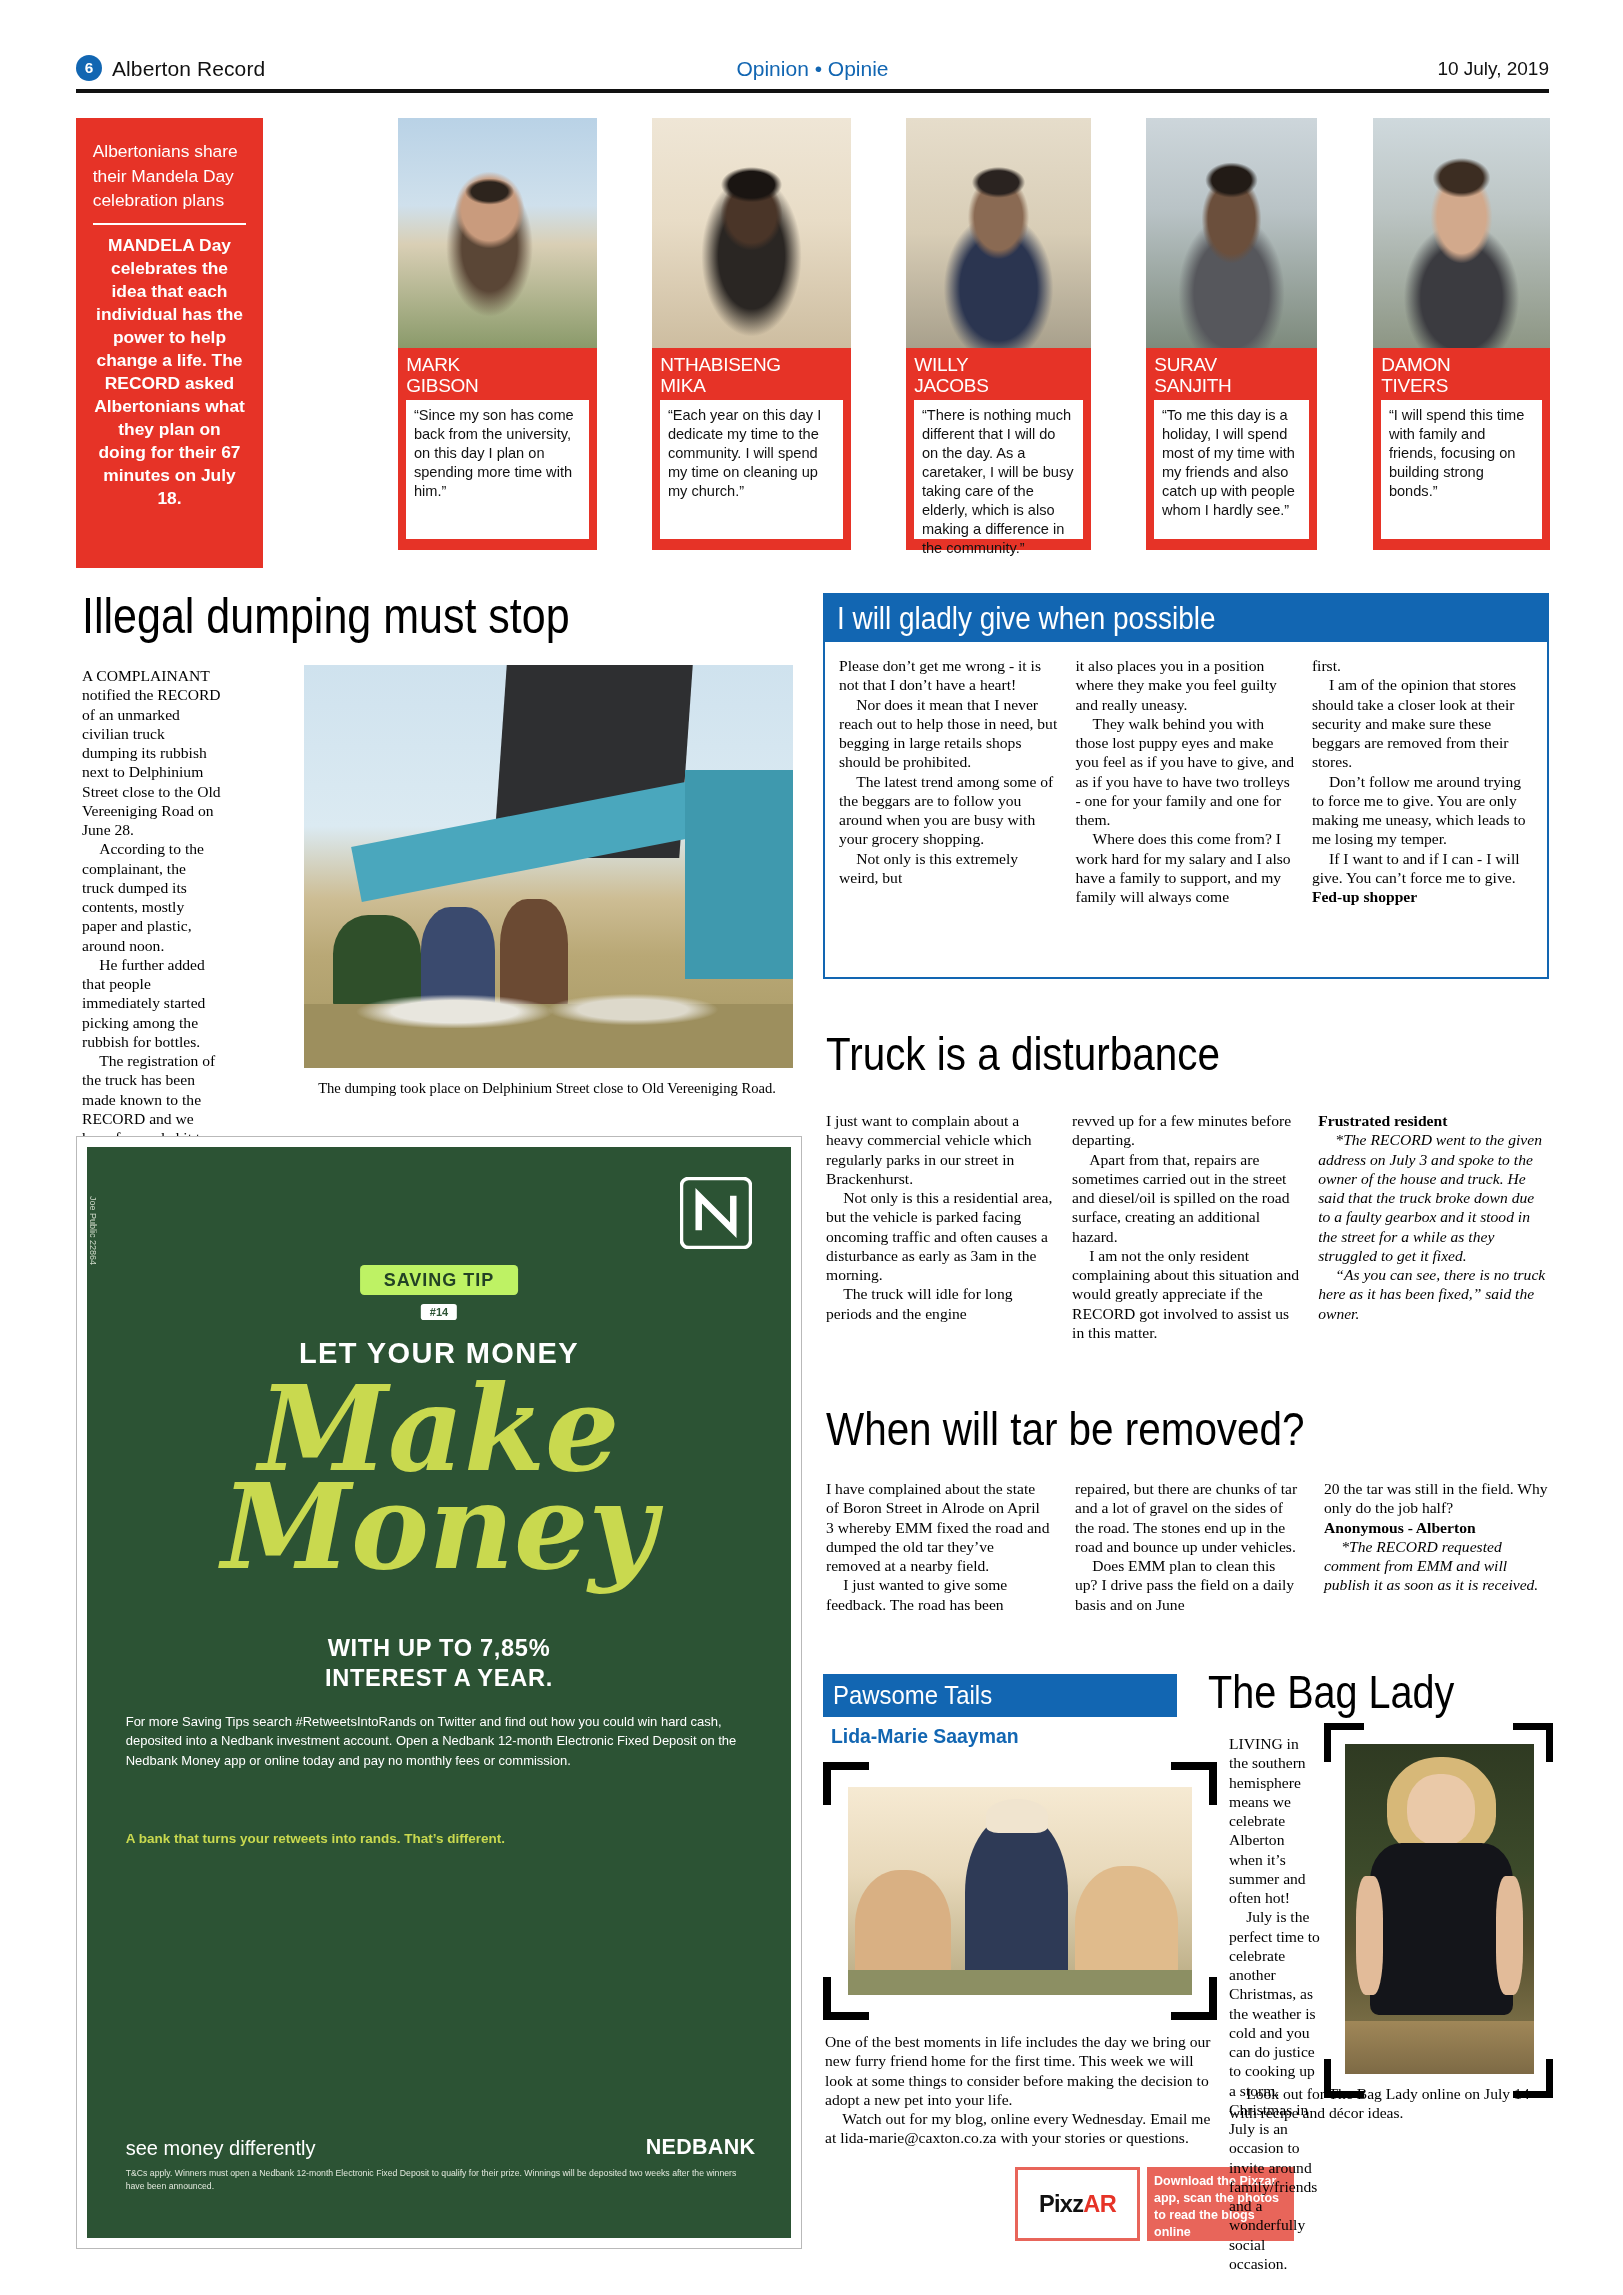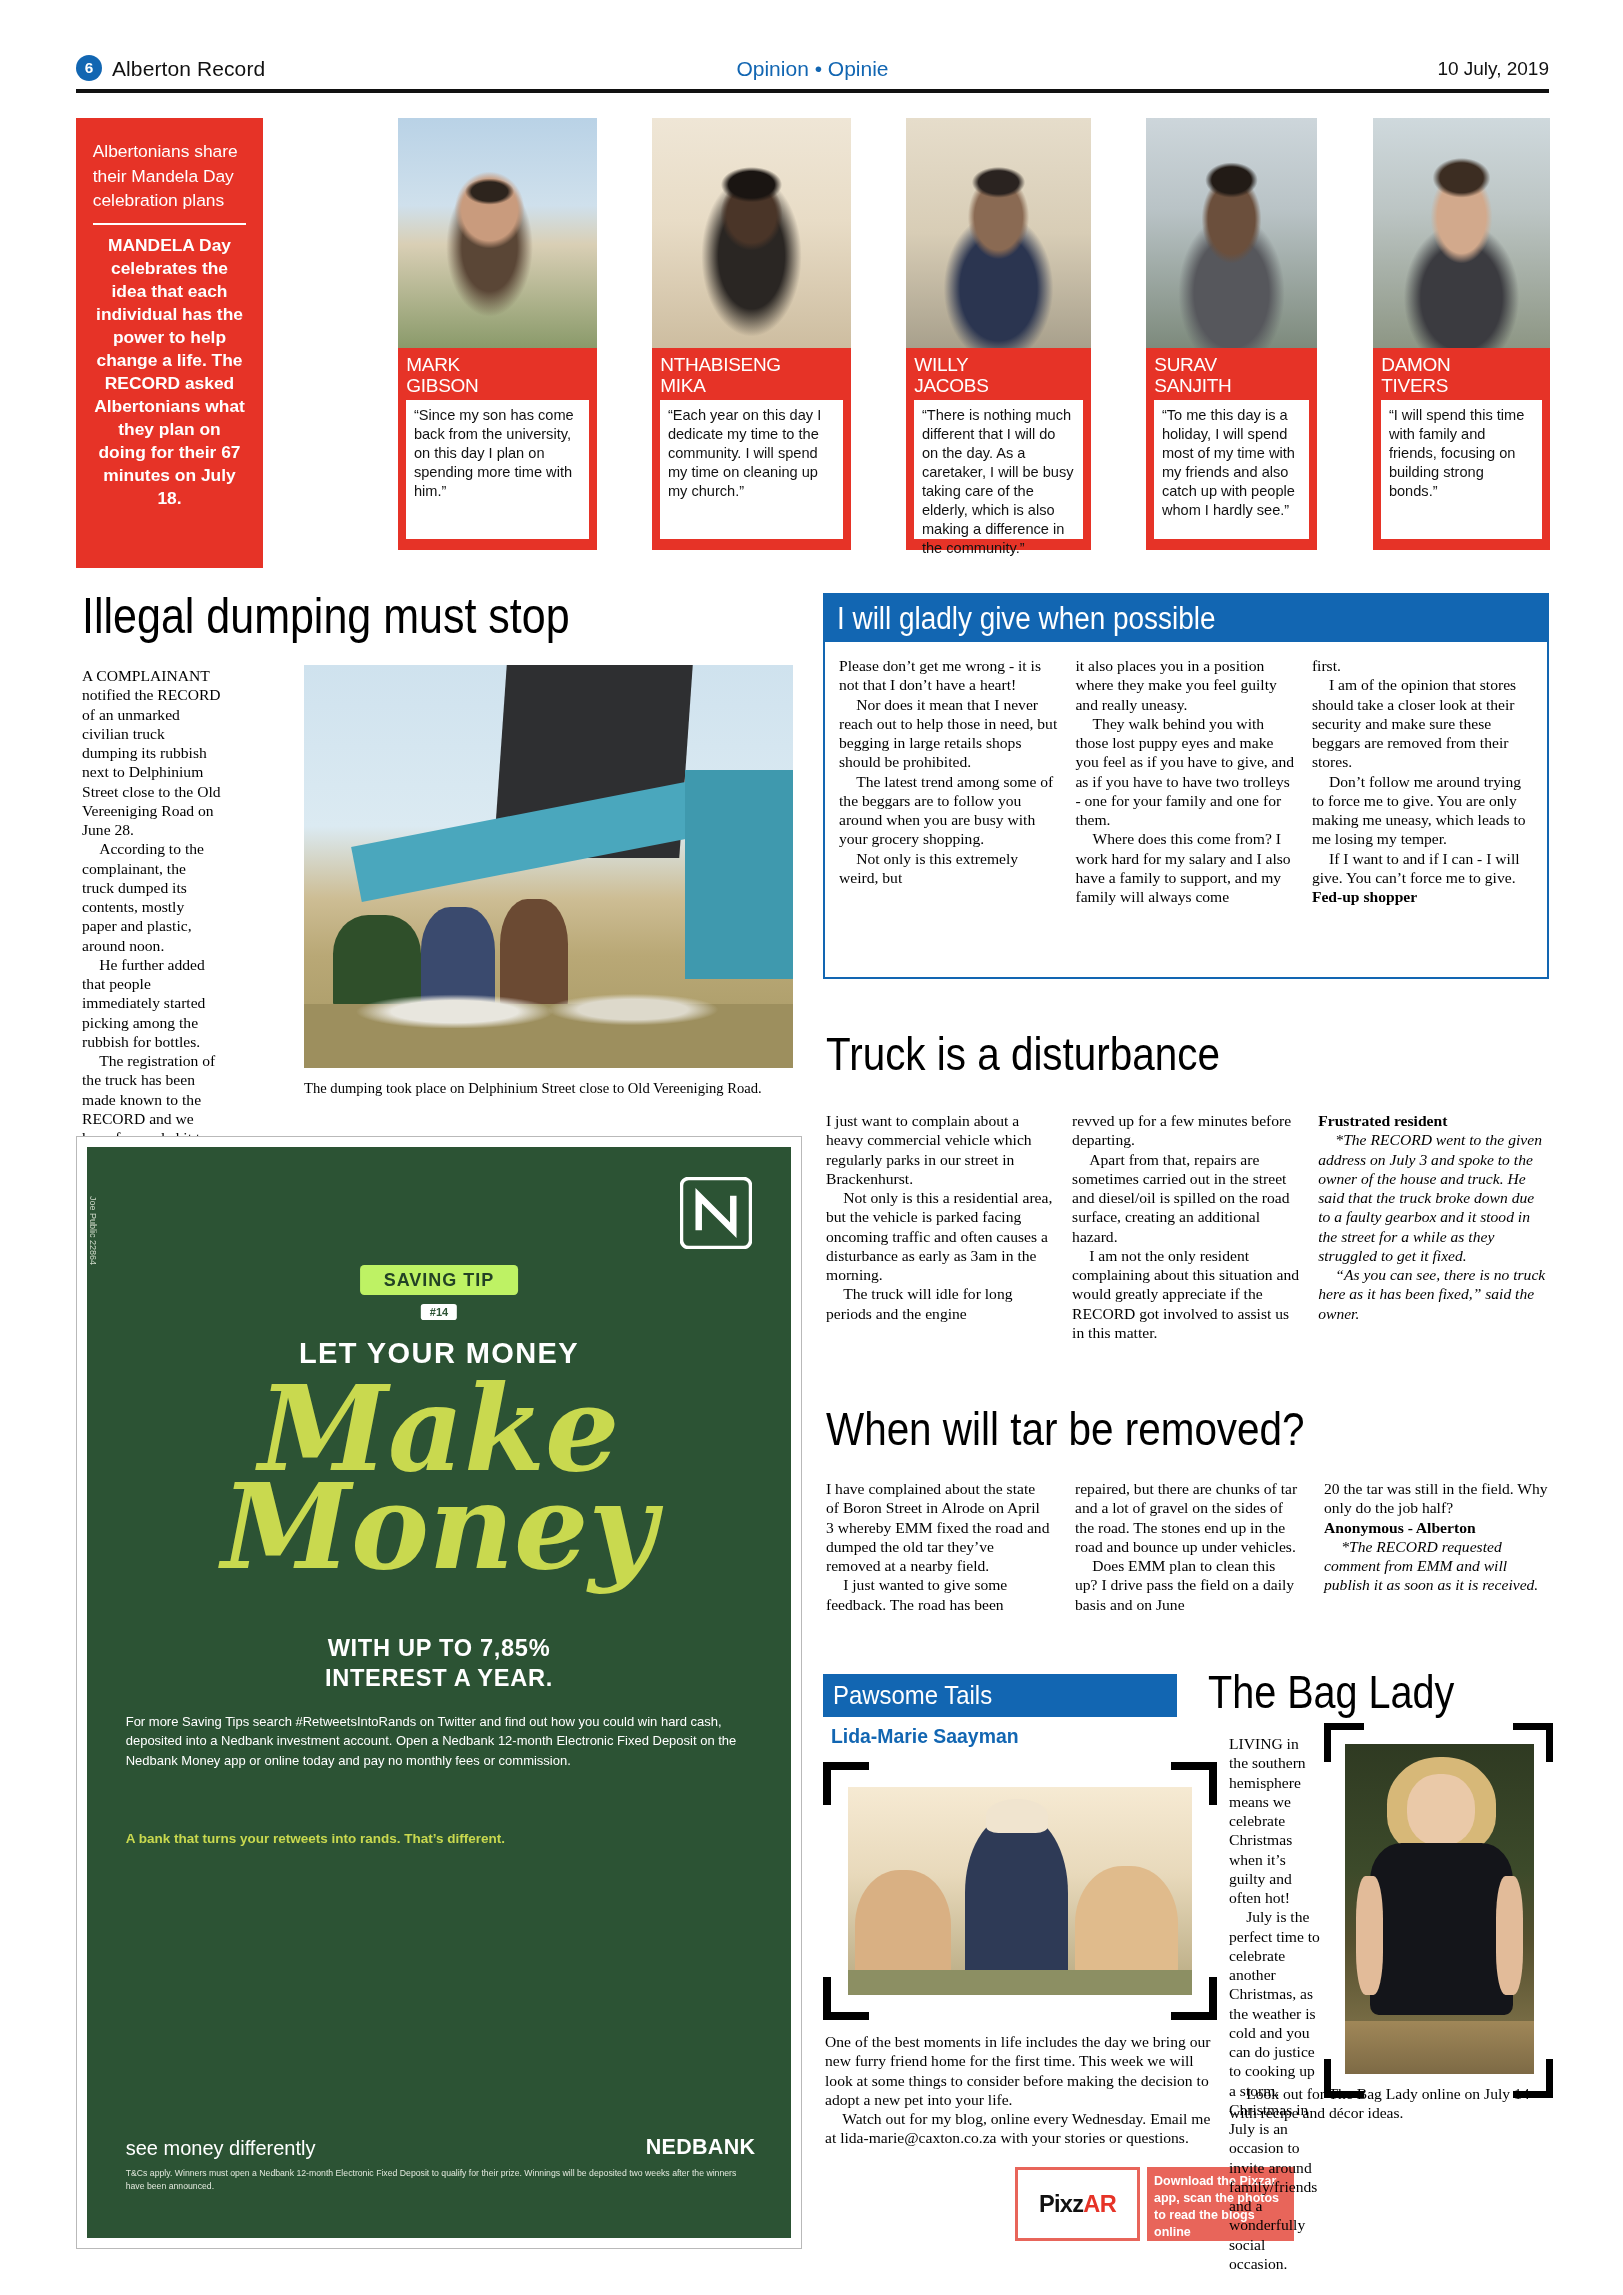--- a/index.html
+++ b/index.html
@@ -346,21 +346,21 @@
   <div style="position:absolute;left:40%;top:0;width:38%;height:48%;background:#2e2f31;transform:skewX(-4deg);"></div>
   <div style="position:absolute;left:10%;top:36%;width:78%;height:14%;background:#4aa7bd;transform:rotate(-11deg);"></div>
   <div style="position:absolute;left:78%;top:26%;width:22%;height:52%;background:#3f99ae;"></div>
   <div style="position:absolute;left:6%;top:62%;width:18%;height:24%;background:#2f4f2a;border-radius:40% 40% 10% 10%;"></div>
   <div style="position:absolute;left:24%;top:60%;width:15%;height:27%;background:#3a4a6e;border-radius:40% 40% 10% 10%;"></div>
   <div style="position:absolute;left:40%;top:58%;width:14%;height:28%;background:#6b4a33;border-radius:40% 40% 10% 10%;"></div>
   <div style="position:absolute;left:0;top:84%;width:100%;height:16%;background:#9d8f5e;"></div>
   <div style="position:absolute;left:2%;top:80%;width:96%;height:10%;background:radial-gradient(ellipse 30% 60% at 30% 60%, #e8e6de 0 45%, rgba(232,230,222,0) 70%), radial-gradient(ellipse 26% 55% at 68% 55%, #ddd9cb 0 45%, rgba(221,217,203,0) 70%);"></div>
 </div>
 
-<div class="caption" style="position:absolute;left:304px;top:1080px;width:486px;">The dumping took place on Delphinium Street close to Old Vereeniging Road.</div>
+<div class="caption" style="position:absolute;left:304px;top:1080px;width:486px;text-align:center;">The dumping took place on Delphinium Street close to Old Vereeniging Road.</div>
 
 <div class="letterbox">
   <div class="lbhead">
     <span>I will gladly give when possible</span>
   </div>
   <div class="lbcols">
     <div class="col">
       <p class="first">Please don’t get me wrong - it is not that I don’t have a heart!</p>
       <p>Nor does it mean that I never reach out to help those in need, but begging in large retails shops should be prohibited.</p>
       <p>The latest trend among some of the beggars are to follow you around when you are busy with your grocery shopping.</p>
@@ -499,20 +499,20 @@
   <div class="ck" style="left:0;top:0;width:7px;height:39px;"></div>
   <div class="ck" style="right:0;top:0;width:40px;height:7px;"></div>
   <div class="ck" style="right:0;top:0;width:7px;height:39px;"></div>
   <div class="ck" style="left:0;bottom:0;width:40px;height:7px;"></div>
   <div class="ck" style="left:0;bottom:0;width:7px;height:39px;"></div>
   <div class="ck" style="right:0;bottom:0;width:40px;height:7px;"></div>
   <div class="ck" style="right:0;bottom:0;width:7px;height:39px;"></div>
 </div>
 
 <div class="col" style="position:absolute;left:1229px;top:1734px;width:92px;">
-  <p class="first">LIVING in the southern hemisphere means we celebrate Christmas when it’s guilty and often hot!</p>
+  <p class="first">LIVING in the southern hemisphere means we celebrate Alberton when it’s summer and often hot!</p>
   <p>July is the perfect time to celebrate another Christmas, as the weather is cold and you can do justice to cooking up a storm. Christmas in July is an occasion to invite around family/friends and a wonderfully social occasion.</p>
 </div>
 
 <div class="col" style="position:absolute;left:1229px;top:2084px;width:325px;">
   <p>Look out for The Bag Lady online on July 14 with recipe and décor ideas.</p>
 </div>
 
 
 </body></html>

